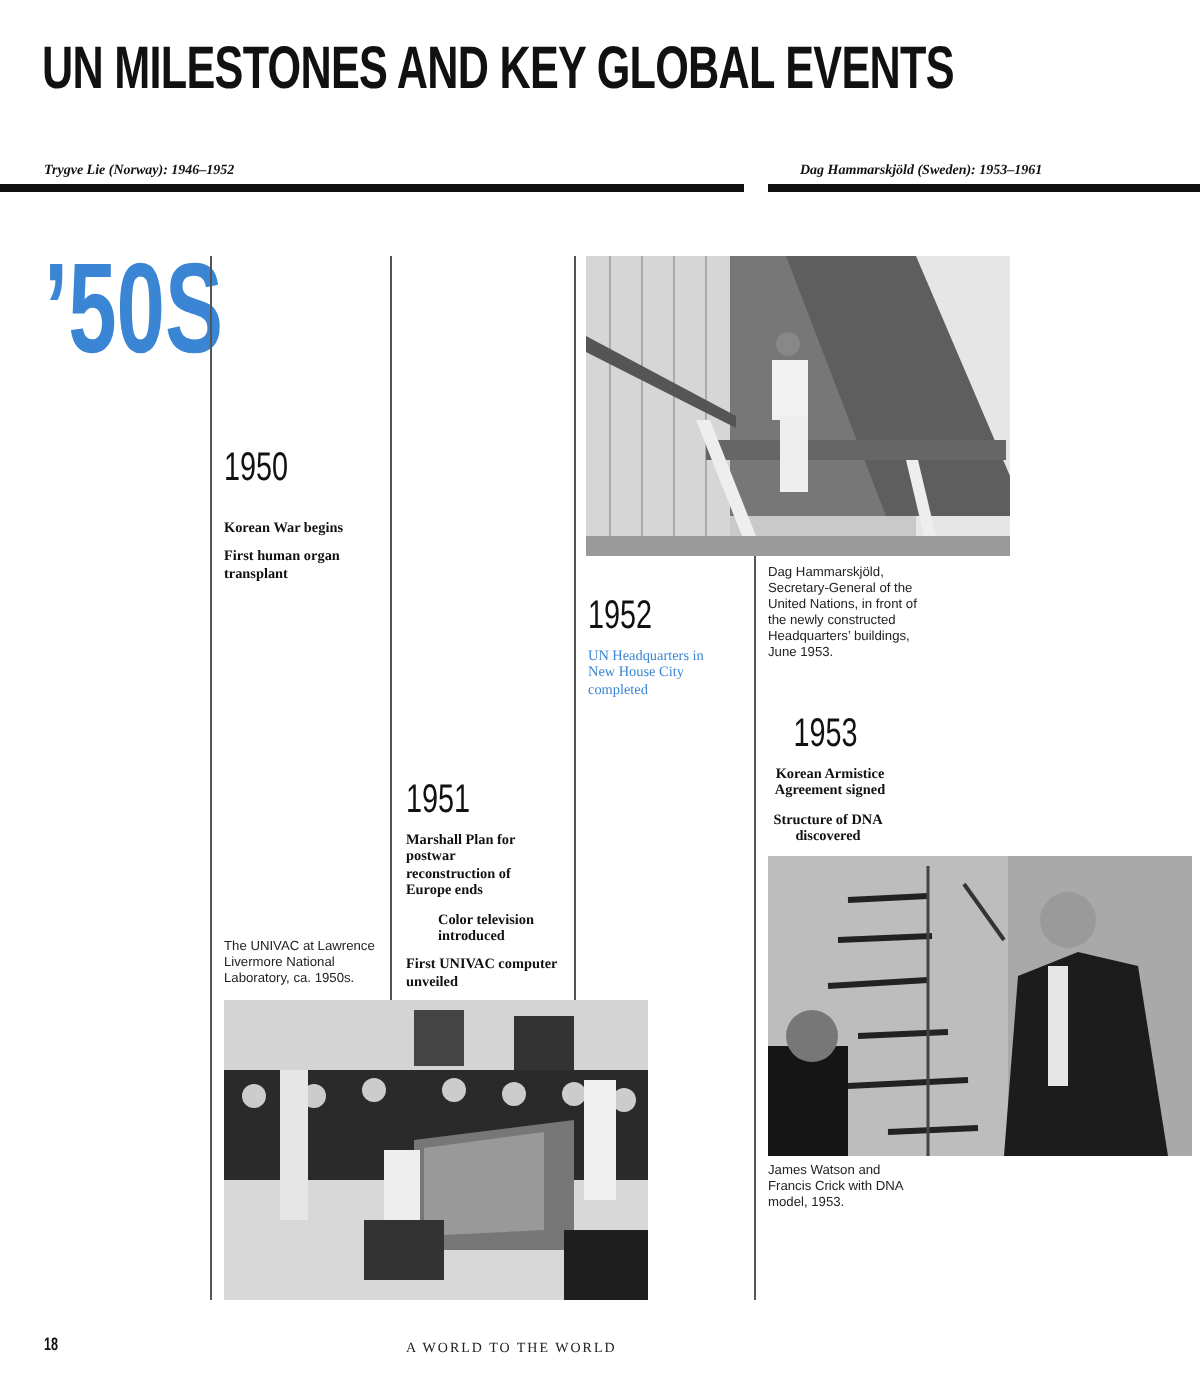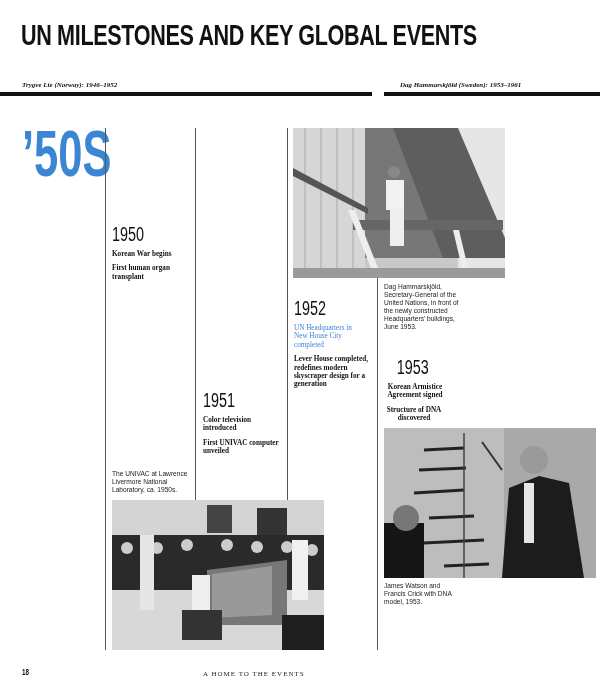--- a/index.html
+++ b/index.html
@@ -58,27 +58,28 @@
 
 <div class="abs decade">’50S</div>
 
 <div class="abs vline" style="left:105px; top:128px; height:522px;"></div>
 <div class="abs vline" style="left:195px; top:128px; height:375px;"></div>
 <div class="abs vline" style="left:287px; top:128px; height:522px;"></div>
 <div class="abs vline" style="left:377px; top:278px; height:372px;"></div>
 
 <div class="abs" style="left:112px; top:224px; width:80px;">
   <div class="year">1950</div>
-  <div class="event" style="margin-top:6px;">Korean War begins</div>
+  <div class="event" style="margin-top:16px;">Korean War begins</div>
   <div class="event" style="margin-top:6px; width:62px;">First human organ transplant</div>
 </div>
 
 <div class="abs" style="left:203px; top:390px; width:80px;">
   <div class="year">1951</div>
-  <div class="event" style="margin-top:6px; width:60px;">Color television introduced</div>
+  <div class="event" style="margin-top:6px; width:64px;">Marshall Plan for postwar reconstruction of Europe ends</div>
+  <div class="event" style="margin-top:6px; width:60px;margin-left:16px;">Color television introduced</div>
   <div class="event" style="margin-top:6px; width:80px;">First UNIVAC computer unveiled</div>
 </div>
 
 <div class="abs caption" style="left:112px; top:470px; width:82px;">The UNIVAC at Lawrence Livermore National Laboratory, ca. 1950s.</div>
 
 <div class="abs photo" style="left:112px; top:500px; width:212px; height:150px; background:#8a8a8a;">
   <svg width="212" height="150" viewBox="0 0 212 150">
     <rect width="212" height="150" fill="#b8b8b8"></rect>
     <rect x="0" y="0" width="212" height="35" fill="#d4d4d4"></rect>
     <rect x="95" y="5" width="25" height="28" fill="#444"></rect>
@@ -126,21 +127,20 @@
     <rect x="97" y="80" width="14" height="38" fill="#eeeeee"></rect>
     <rect x="0" y="140" width="212" height="10" fill="#9a9a9a"></rect>
   </svg>
 </div>
 
 <div class="abs caption" style="left:384px; top:283px; width:75px;">Dag Hammarskjöld, Secretary-General of the United Nations, in front of the newly constructed Headquarters’ buildings, June 1953.</div>
 
 <div class="abs" style="left:294px; top:298px; width:82px;">
   <div class="year">1952</div>
   <div class="event blue" style="margin-top:6px; width:60px;">UN Headquarters in New House City completed</div>
-  <div class="event" style="margin-top:6px; width:82px;">Lever House completed, redefines modern skyscraper design for a generation</div>
 </div>
 
 <div class="abs" style="left:384px; top:357px; width:80px;text-align:center;">
   <div class="year">1953</div>
   <div class="event" style="margin-top:6px; width:62px;">Korean Armistice Agreement signed</div>
   <div class="event" style="margin-top:6px; width:60px;">Structure of DNA discovered</div>
 </div>
 
 <div class="abs photo" style="left:384px; top:428px; width:212px; height:150px;">
   <svg width="212" height="150" viewBox="0 0 212 150">
@@ -160,13 +160,13 @@
     <polygon points="118,150 125,60 155,48 185,55 200,150" fill="#1c1c1c"></polygon>
     <circle cx="150" cy="32" r="14" fill="#9a9a9a"></circle>
     <rect x="140" y="55" width="10" height="60" fill="#e6e6e6"></rect>
     <line x1="118" y1="42" x2="98" y2="14" stroke="#333" stroke-width="2"></line>
   </svg>
 </div>
 
 <div class="abs caption" style="left:384px; top:582px; width:72px;">James Watson and Francis Crick with DNA model, 1953.</div>
 
 <div class="abs footer-page" style="left:22px; top:667px;">18</div>
-<div class="abs footer-title" style="left:203px; top:670px;">A HOME TO THE EVENTS</div>
+<div class="abs footer-title" style="left:203px; top:670px;">A WORLD TO THE WORLD</div>
 
 </body></html>

